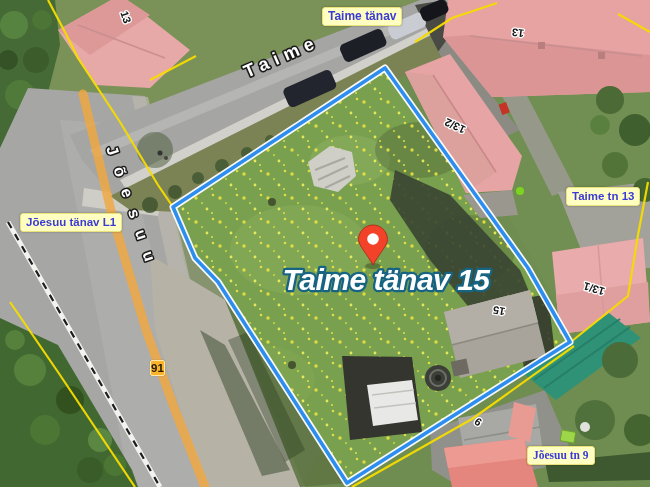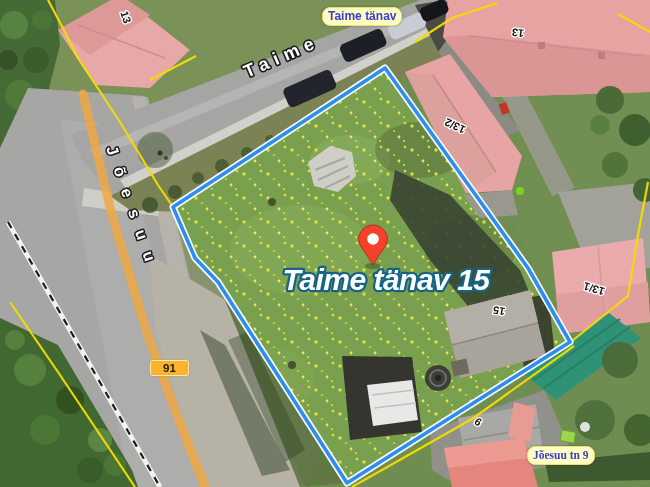--- a/index.html
+++ b/index.html
@@ -1,24 +1,24 @@
 <!DOCTYPE html>
 <html><head>
 <meta charset="utf-8">
 <style>
   html,body{margin:0;padding:0;background:#d8d8d8;}
   #stage{position:relative;width:650px;height:487px;overflow:hidden;
          font-family:"Liberation Sans",sans-serif;background:#86936f;}
   #stage svg{position:absolute;left:0;top:0;}
   .map-label{position:absolute;background:#ffffc2;color:#3b3bd6;font-weight:bold;
-             font-size:11.5px;line-height:15px;padding:1px 5px;border-radius:8px;
+             font-size:11.5px;line-height:15px;padding:1px 5px;border-radius:3px;
              border:1px solid #e9e27a;box-shadow:0 0 2px rgba(0,0,0,.35);white-space:nowrap;z-index:30;}
   .road-badge{position:absolute;left:150px;top:360px;background:#fcb32c;color:#231a00;
               border:1px solid #ffe9a8;border-radius:2px;font-weight:bold;font-size:11.5px;
-              line-height:14px;padding:0 12px;z-index:30;box-shadow:0 0 1px rgba(0,0,0,.4);}
+              line-height:14px;padding:0 0;z-index:30;box-shadow:0 0 1px rgba(0,0,0,.4);}
   svg text{font-family:"Liberation Sans",sans-serif;}
 </style>
 </head>
 <body>
 
 <div id="stage">
 
 <svg width="650" height="487" viewBox="0 0 650 487">
   <defs>
     <pattern id="dand" width="24" height="24" patternUnits="userSpaceOnUse">
@@ -252,19 +252,21 @@
     <text transform="translate(594,289) rotate(197)" dominant-baseline="central">13/1</text>
     <text transform="translate(499,311) rotate(190)" dominant-baseline="central">15</text>
     <text transform="translate(478,422) rotate(215)" dominant-baseline="central">9</text>
   </g>
 
   <text x="386" y="290" text-anchor="middle" font-size="30" font-weight="800" font-style="italic" letter-spacing="-0.5" fill="#ffffff" stroke="#176482" stroke-width="4.6" paint-order="stroke" stroke-linejoin="round">Taime tänav 15</text>
 </svg>
 
 <div class="map-label" style="left:322px;top:7px;font-size:12px;">Taime tänav</div>
 
-
+<div class="map-label" style="left:20px;top:213px;">Jõesuu tänav L1</div>
+
+<div class="map-label" style="left:566px;top:187px;">Taime tn 13</div>
 
 <div class="map-label" style="left:527px;top:446px;font-family:Liberation Serif, serif;">Jõesuu tn 9</div>
 
 <div class="road-badge">91</div>
 
 </div>
 
 </body></html>

